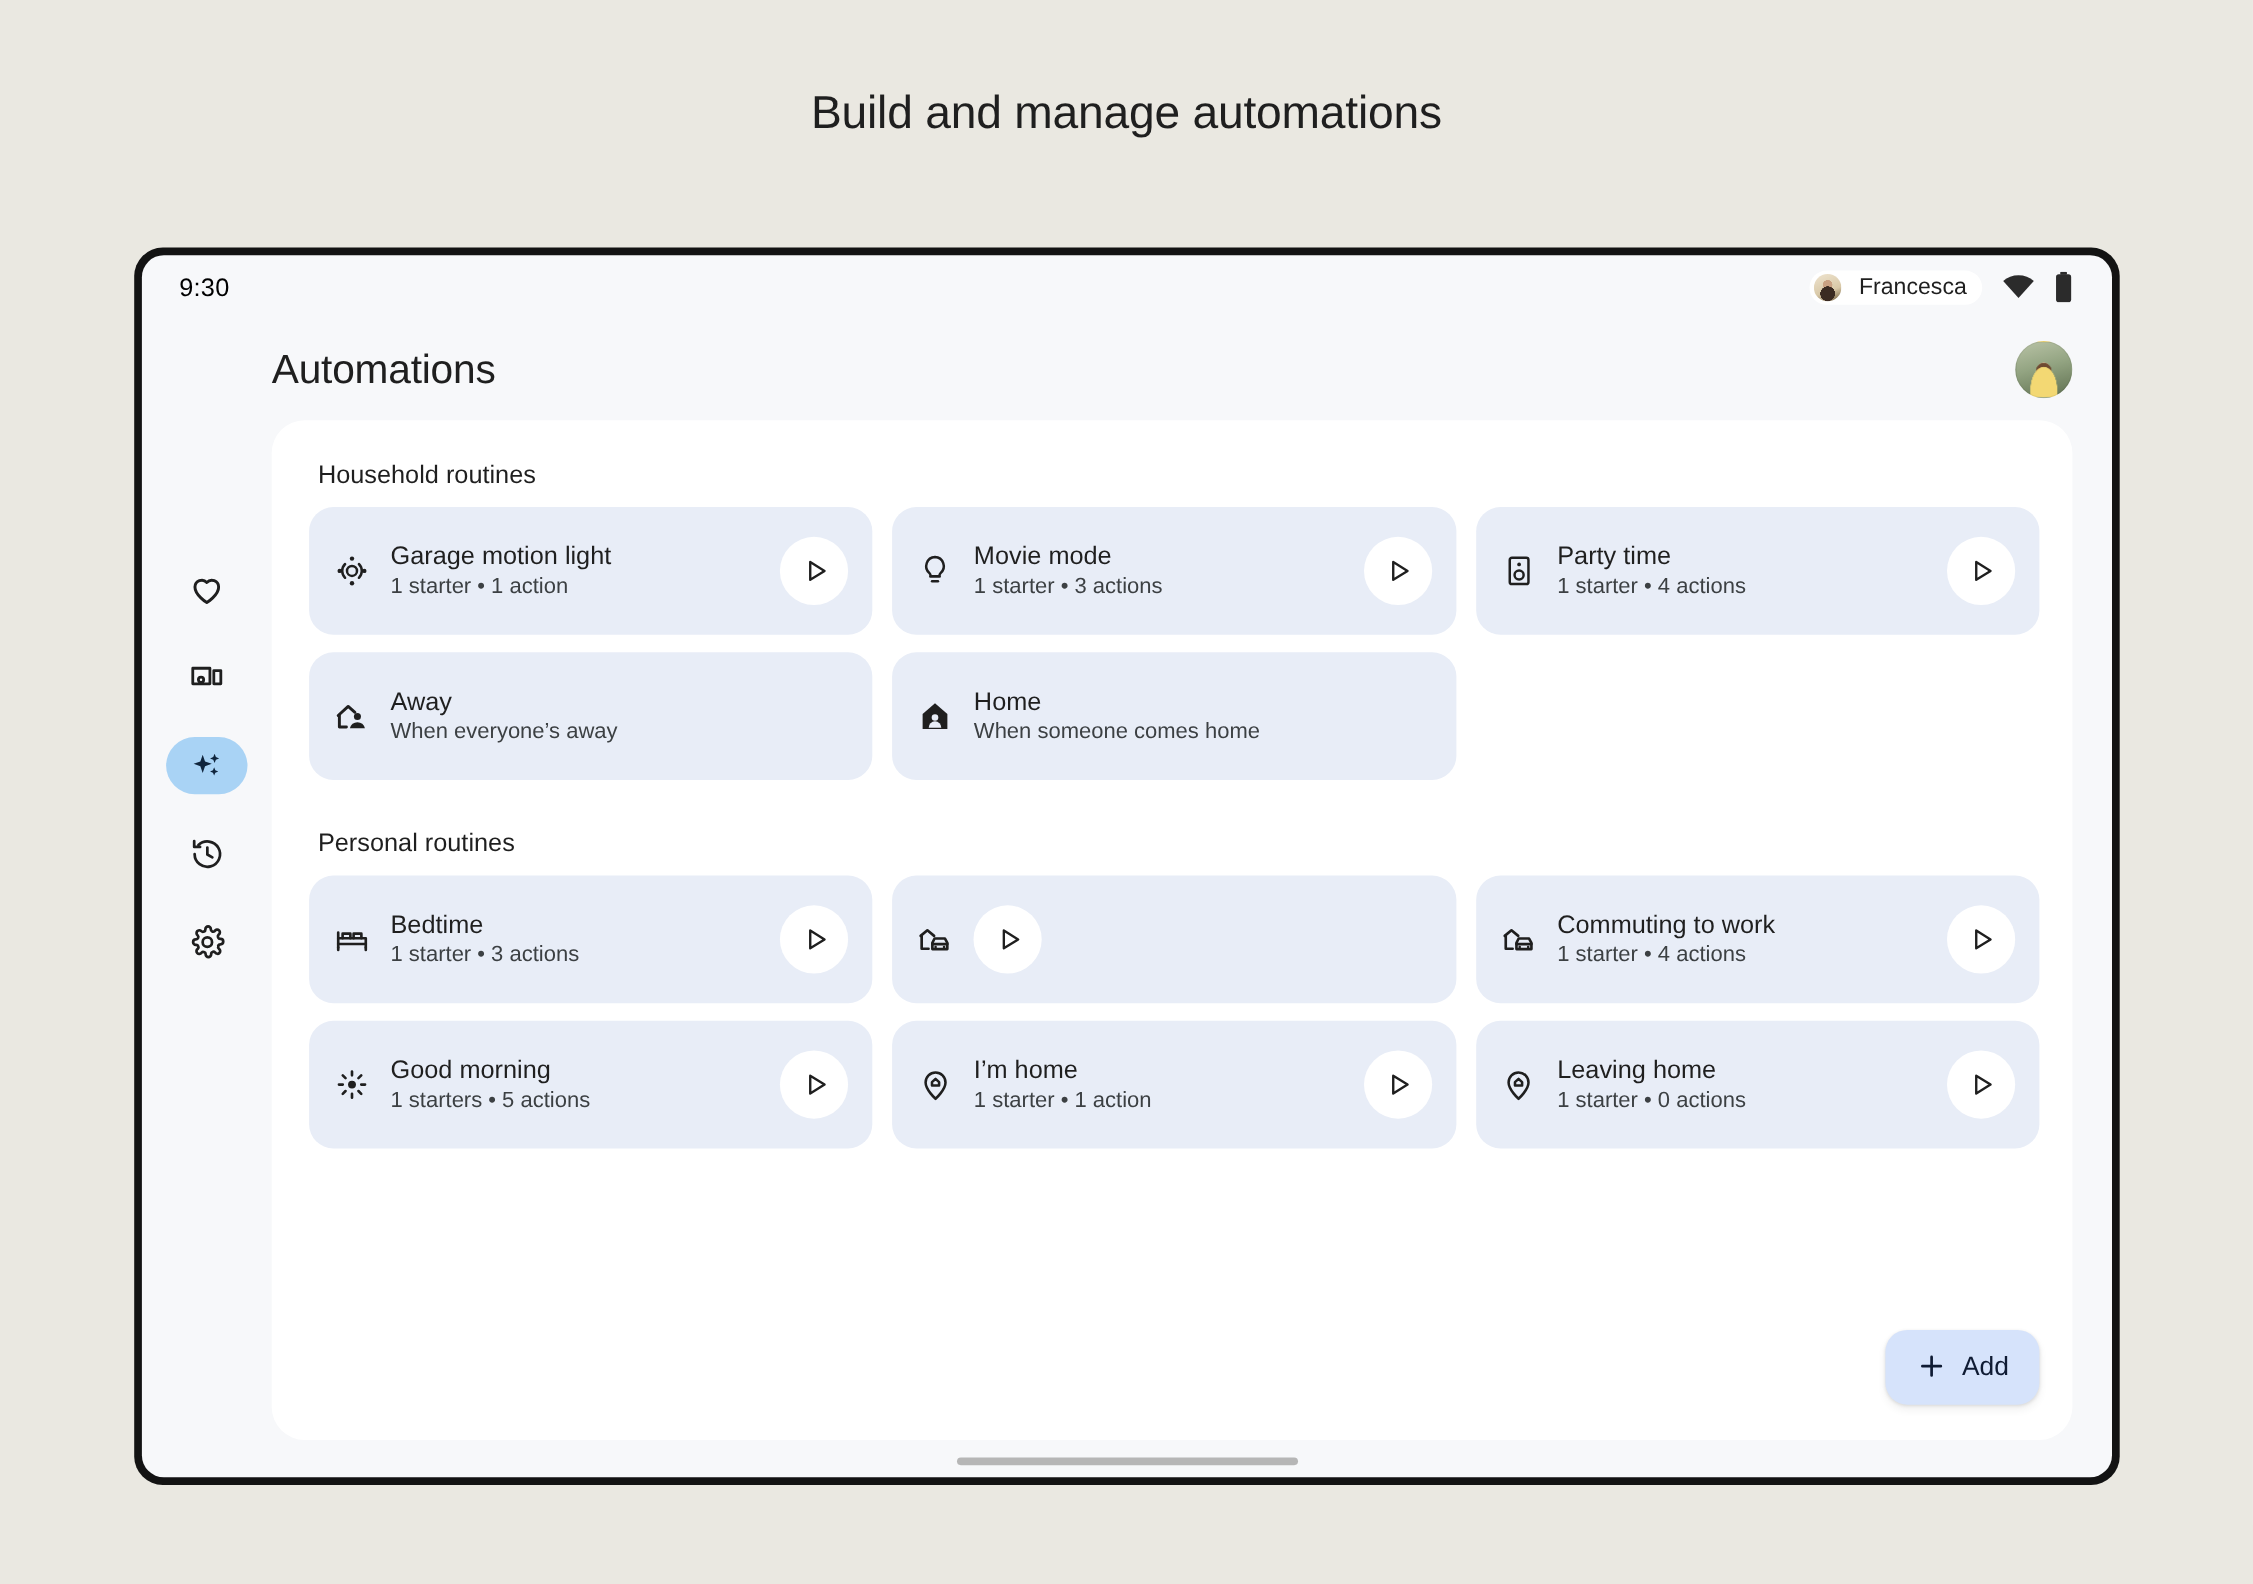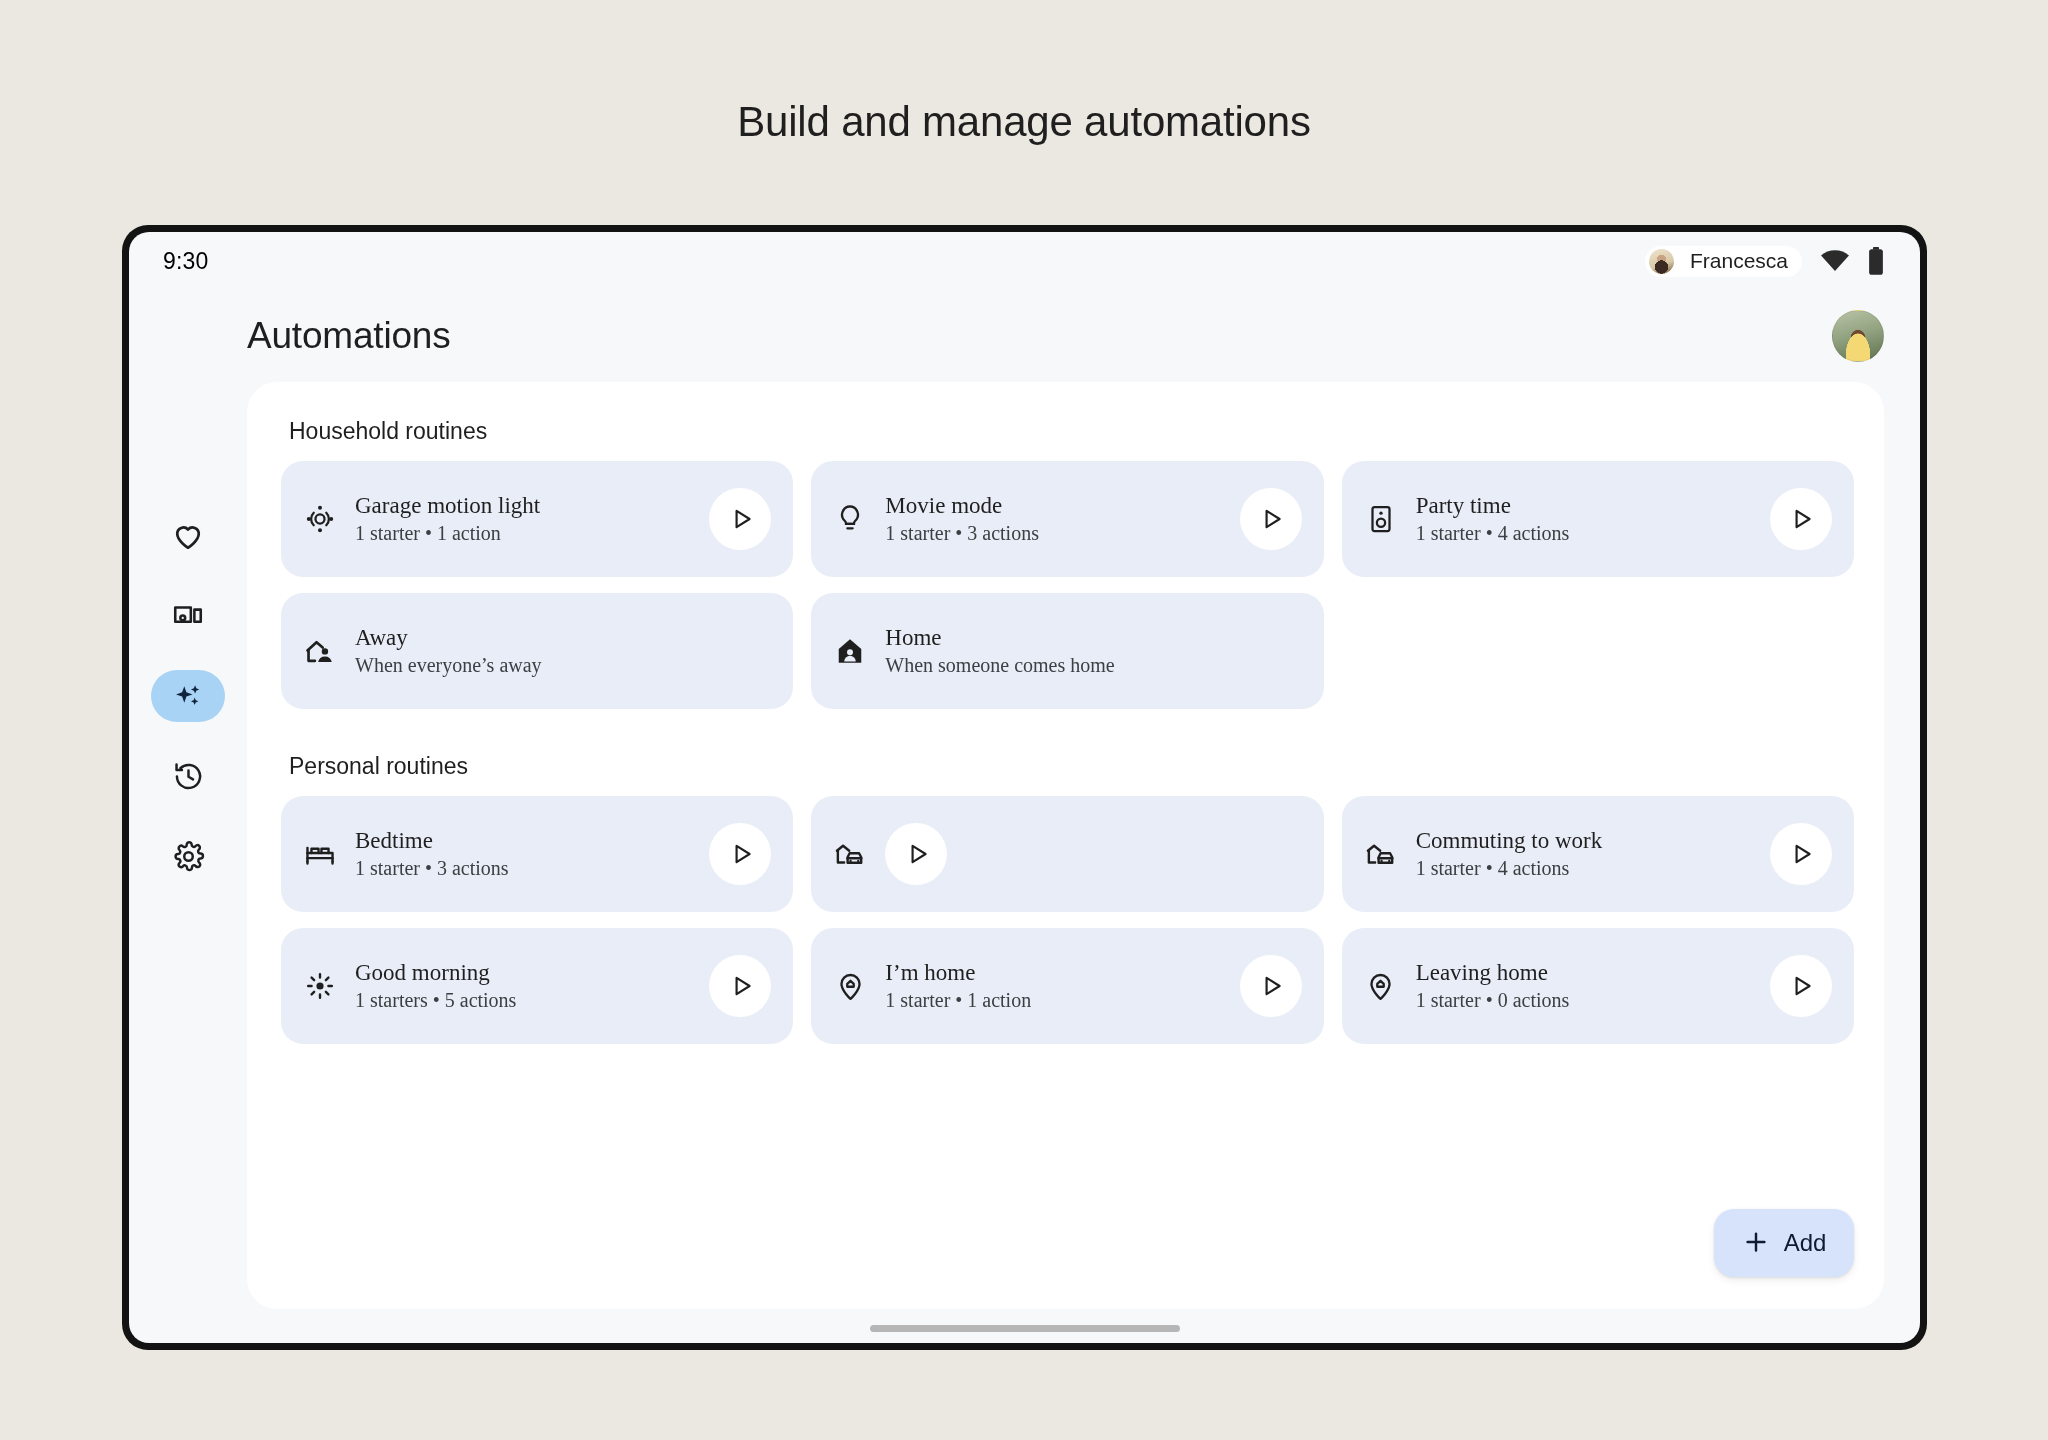--- a/index.html
+++ b/index.html
@@ -10,21 +10,21 @@
     overflow: hidden;
   }
 
   
   .page-heading {
     text-align: center;
     font-size: 42px;
     font-weight: 400;
     color: #1f1f1f;
     letter-spacing: -0.2px;
-    padding-top: 98px;
+    padding-top: 78px;
   }
 
   
   .tablet-frame {
     position: absolute;
     left: 122px;
     top: 225px;
     width: 1805px;
     height: 1125px;
     background: #131313;
@@ -174,21 +174,20 @@
     flex: 0 0 34px;
     width: 34px; height: 34px;
     display: flex;
     align-items: center;
     justify-content: center;
   }
   .routine-icon svg { display: block; }
   .routine-text {
     flex: 1;
     min-width: 0;
-    font-family: Liberation Serif, serif;
   }
   .routine-title {
     font-size: 23px;
     color: #1f1f1f;
     line-height: 1.3;
     white-space: nowrap;
   }
   .routine-sub {
     font-size: 20px;
     color: #3c4043;

